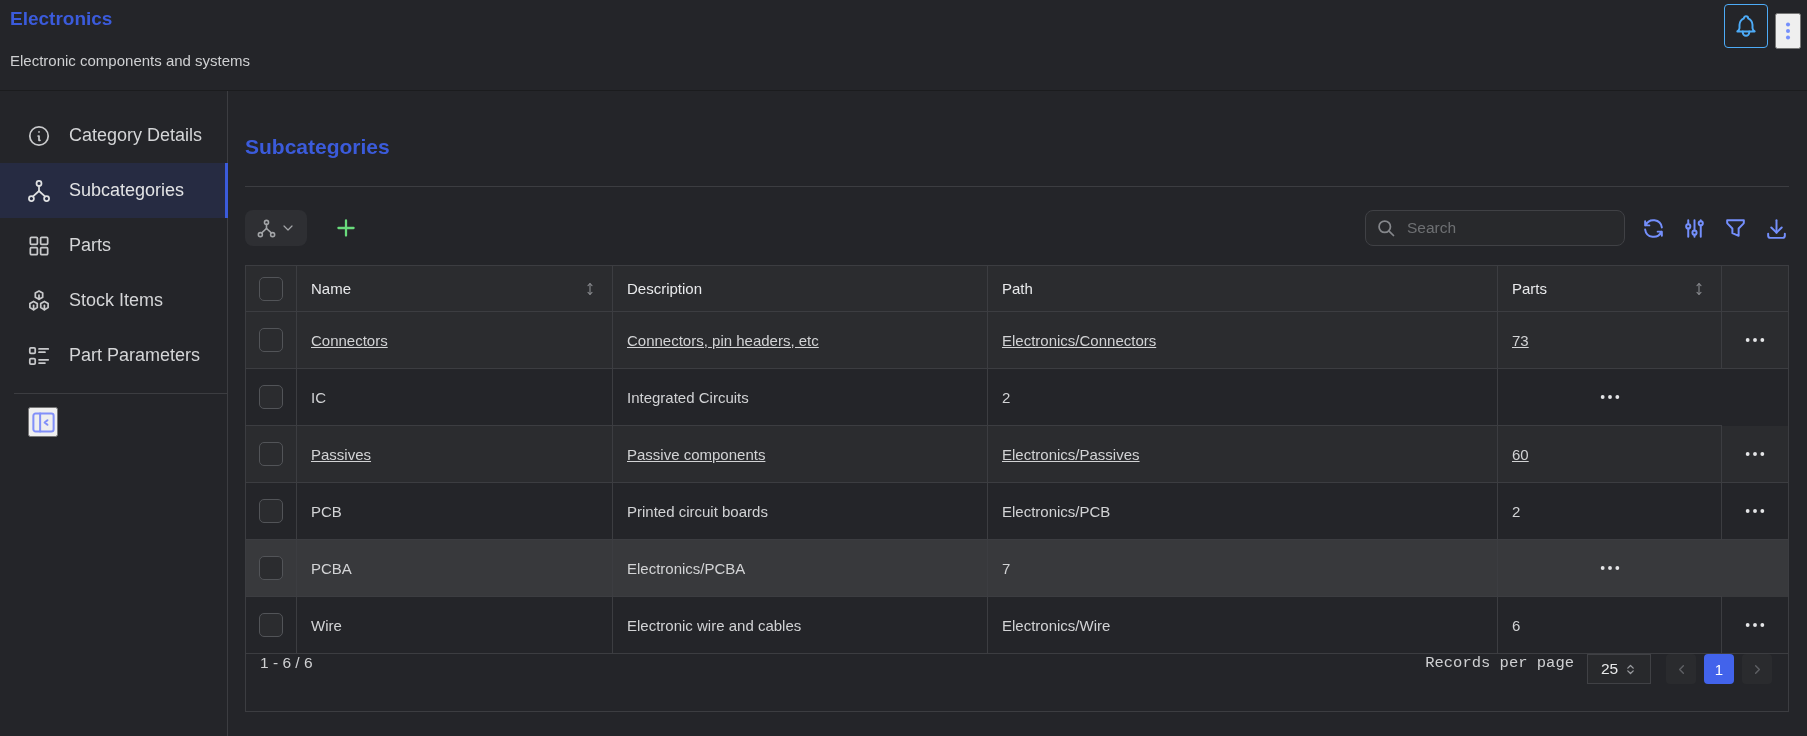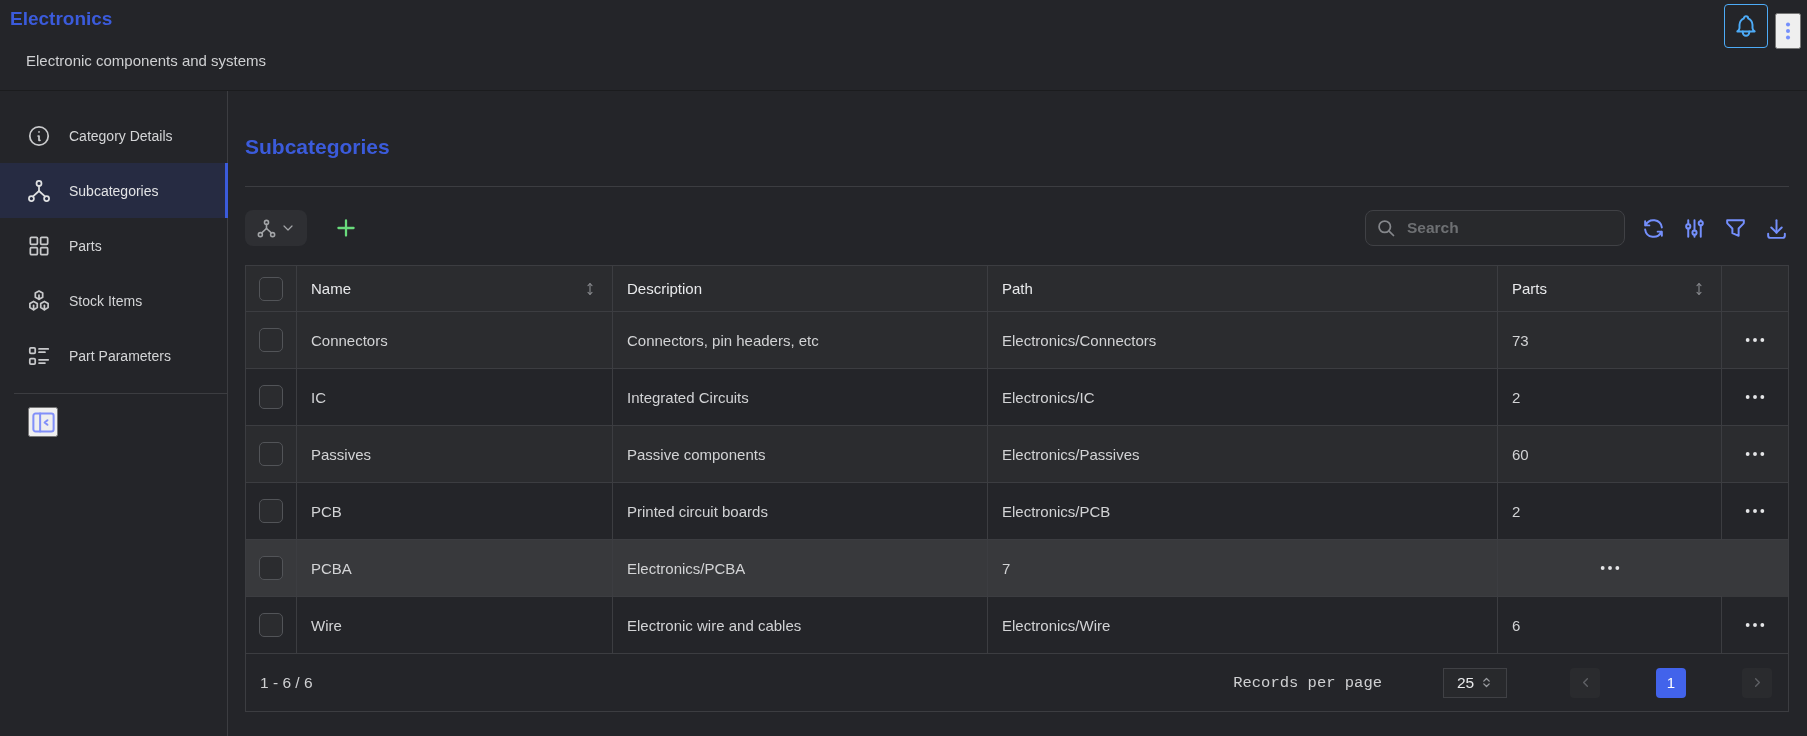--- a/index.html
+++ b/index.html
@@ -8,71 +8,71 @@
     --border:#3c3d41; --txt:#d2d3d5; --txt-bright:#e8e9eb; --txt-dim:#cfd0d2;
   }
   *{box-sizing:border-box; font-family:"Liberation Sans", sans-serif;}
   html,body{margin:0;padding:0;}
   body{width:1807px;height:736px;background:var(--bg);overflow:hidden;}
   svg{display:block;}
 
   
   .top-header{position:relative;height:91px;border-bottom:1px solid #1b1c1e;}
   .page-title{position:absolute;left:10px;top:8px;font-size:19px;font-weight:bold;color:var(--accent);}
-  .page-subtitle{position:absolute;left:10px;top:52px;font-size:15px;color:var(--txt-dim);margin-left:16px;}
+  .page-subtitle{position:absolute;left:10px;top:52px;font-size:15px;color:var(--txt-dim);}
   .bell-btn{position:absolute;right:39px;top:4px;width:44px;height:44px;border:1px solid var(--bell);
     border-radius:4px;display:flex;align-items:center;justify-content:center;background:transparent;cursor:pointer;}
   .dots-btn{position:absolute;right:6px;top:13px;width:26px;height:36px;display:flex;align-items:center;justify-content:center;cursor:pointer;}
 
   
   .main-wrap{display:flex;height:645px;}
   .sidebar{width:228px;border-right:1px solid var(--border);padding-top:17px;flex:none;}
   .side-item{position:relative;height:55px;display:flex;align-items:center;gap:17px;padding-left:26px;
-    font-size:14px;color:#d4d5d7;cursor:pointer;}
+    font-size:18px;color:#d4d5d7;cursor:pointer;}
   .side-item .s-icon{width:26px;height:26px;flex:none;}
   .side-item.active{background:#262b42;color:#e2e3e5;}
   .side-item.active::after{content:"";position:absolute;right:-1px;top:0;width:3px;height:100%;background:var(--accent);}
   .side-divider{height:1px;background:var(--border);margin:10px 0 13px 14px;}
   .collapse-btn{margin-left:28px;width:30px;height:30px;display:flex;align-items:center;justify-content:center;cursor:pointer;}
 
   .content{flex:1;padding:0 18px 0 17px;}
   .section-heading{margin:44px 0 0 0;font-size:21px;font-weight:bold;color:var(--accent);}
   .heading-divider{margin-top:27px;height:1px;background:var(--border);}
 
   
   .toolbar{margin-top:23px;height:36px;display:flex;align-items:center;}
   .tree-btn{width:62px;height:36px;background:#2e2f33;border:none;border-radius:8px;display:flex;
     align-items:center;justify-content:center;gap:3px;cursor:pointer;}
   .add-btn{margin-left:26px;width:26px;height:26px;background:transparent;border:none;padding:0;cursor:pointer;}
   .tb-spacer{flex:1;}
   .search-box{width:260px;height:36px;border:1px solid #404145;background:#28292c;border-radius:8px;
     display:flex;align-items:center;gap:8px;padding:0 10px;}
-  .search-box input{flex:1;background:transparent;border:none;outline:none;color:#84cc16;font-size:15.5px;min-width:0;font-weight:bold;}
+  .search-box input{flex:1;background:transparent;border:none;outline:none;color:#84cc16;font-size:15.5px;min-width:0;}
   .search-box input::placeholder{color:#6e7073;}
   .tool-icon{margin-left:16px;width:25px;height:25px;background:transparent;border:none;padding:0;cursor:pointer;}
 
   
   .data-table{margin-top:19px;width:1544px;border:1px solid var(--border);font-size:15px;color:var(--txt);}
   .t-row,.t-head{display:grid;grid-template-columns:51px 316px 375px 510px 224px 66px;}
   .t-head{height:46px;background:var(--stripe);font-weight:normal;color:var(--txt-bright);}
   .t-cell{display:flex;align-items:center;padding:0 14px;border-right:1px solid var(--border);min-width:0;}
   .t-cell:last-child{border-right:none;}
   .t-head .t-cell{border-bottom:1px solid var(--border);}
   .cb-cell{justify-content:center;padding:0;}
   .t-row{height:57px;}
   .t-row .t-cell{border-bottom:1px solid var(--border);}
-  .t-row.stripe{background:var(--stripe);}
+  .t-row.stripe{background:var(--stripe);text-decoration:underline;}
   .t-row.highlight{background:var(--hover);}
   .checkbox{width:24px;height:24px;border:1px solid #525458;border-radius:5px;background:#2b2c2f;cursor:pointer;}
   .sort-icon{margin-left:auto;}
   .actions-cell{justify-content:center;}
   .row-menu-btn{background:transparent;border:none;padding:4px;cursor:pointer;}
 
   
-  .t-foot{display:flex;align-items:center;height:57px;padding:0 16px 0 14px;font-size:15.5px;color:var(--txt-dim);gap:48px;}
+  .t-foot{display:flex;align-items:flex-start;height:57px;padding:0 16px 0 14px;font-size:15.5px;color:var(--txt-dim);}
   .f-spacer{flex:1;}
   .rpp-label{margin-right:13px;font-family:Liberation Mono, monospace;}
   .rpp-select{width:64px;height:30px;background:#28292c;border:1px solid #404145;border-radius:0;
     display:flex;align-items:center;justify-content:center;gap:6px;color:#e8e9ea;cursor:pointer;}
   .page-btn{width:30px;height:30px;border-radius:4px;margin-left:8px;border:none;background:#2a2b2e;
     display:flex;align-items:center;justify-content:center;color:#5f6165;cursor:pointer;font-size:15px;}
   .page-btn.first{margin-left:15px;}
   .page-btn.active{background:var(--active-page);color:#ffffff;}
 </style>
 </head>
@@ -307,23 +307,20 @@
             <div class="t-cell cb-cell">
               <span class="checkbox"></span>
             </div>
             <div class="t-cell">
               <span>IC</span>
             </div>
             <div class="t-cell">
               <span>Integrated Circuits</span>
             </div>
             <div class="t-cell">
-              <span>Electronics/IC</span>
-            </div>
-            <div class="t-cell">
               <span>2</span>
             </div>
             <div class="t-cell actions-cell">
               <button class="row-menu-btn"><span><svg width="22" height="10" viewBox="0 0 24 8" fill="#e4e5e7">
                     <circle cx="4" cy="4" r="2.1"></circle>
                     <circle cx="12" cy="4" r="2.1"></circle>
                     <circle cx="20" cy="4" r="2.1"></circle>
                   </svg></span></button>
             </div>
           </div>

